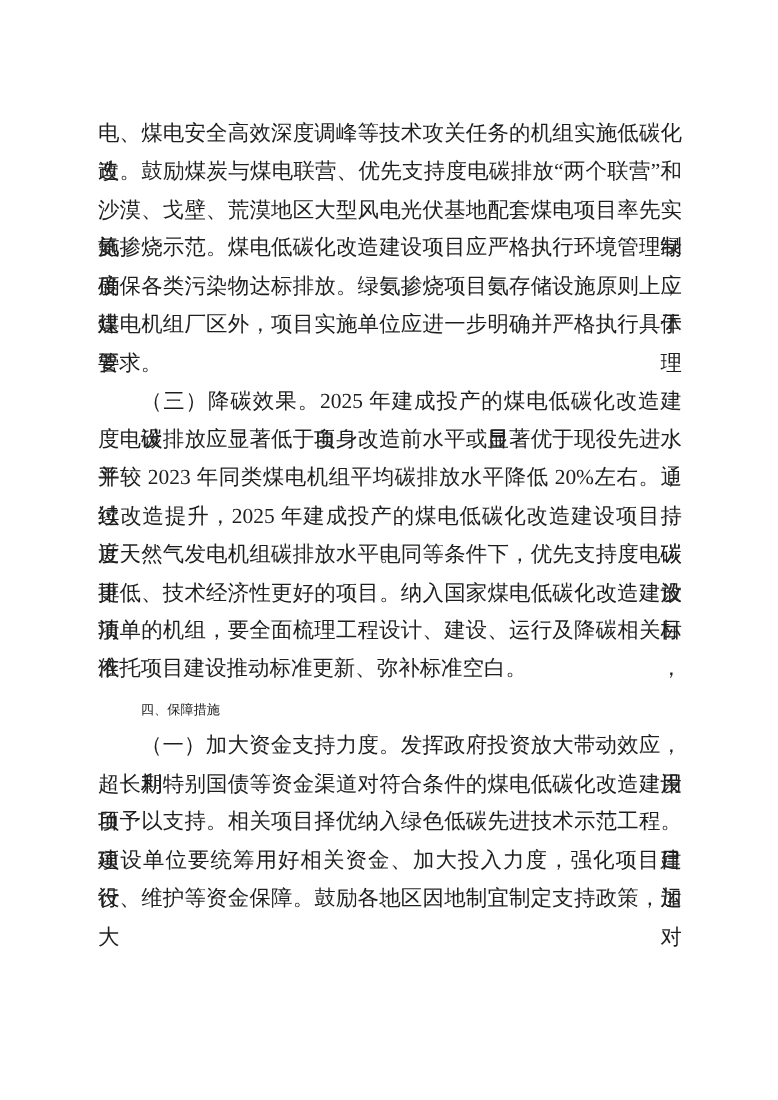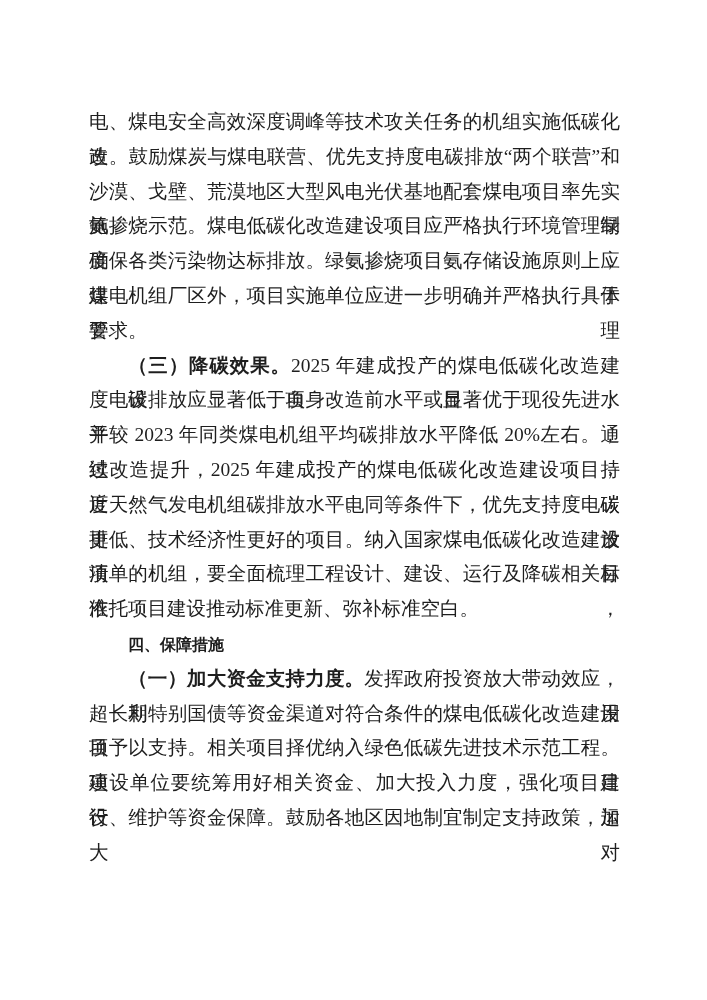--- a/index.html
+++ b/index.html
@@ -31,25 +31,25 @@
     text-align-last: justify;
   }
   .line.left {
     text-align: left;
     text-align-last: left;
   }
   .line.indent {
     padding-left: 39px;
   }
   .seg-body { font-weight: 400; }
-  .seg-lead { font-weight: 700; }
+  .seg-lead { font-weight: 400; }
   .seg-heading {
     font-family: "Liberation Sans", "DejaVu Sans", sans-serif;
-    font-weight: 700;
-    font-size: 16px;
+    font-weight: 400;
+    font-size: 12px;
   }
 </style>
 </head>
 <body>
 
 <div class="page">
   <div class="text-block" style="color: rgb(30, 30, 30);">
       <div class="line justify"><span class="seg-body">电、煤电安全高效深度调峰等技术攻关任务的机组实施低碳化改</span></div>
       <div class="line justify"><span class="seg-body">造。鼓励煤炭与煤电联营、优先支持度电碳排放“两个联营”和</span></div>
       <div class="line justify"><span class="seg-body">沙漠、戈壁、荒漠地区大型风电光伏基地配套煤电项目率先实施绿</span></div>

